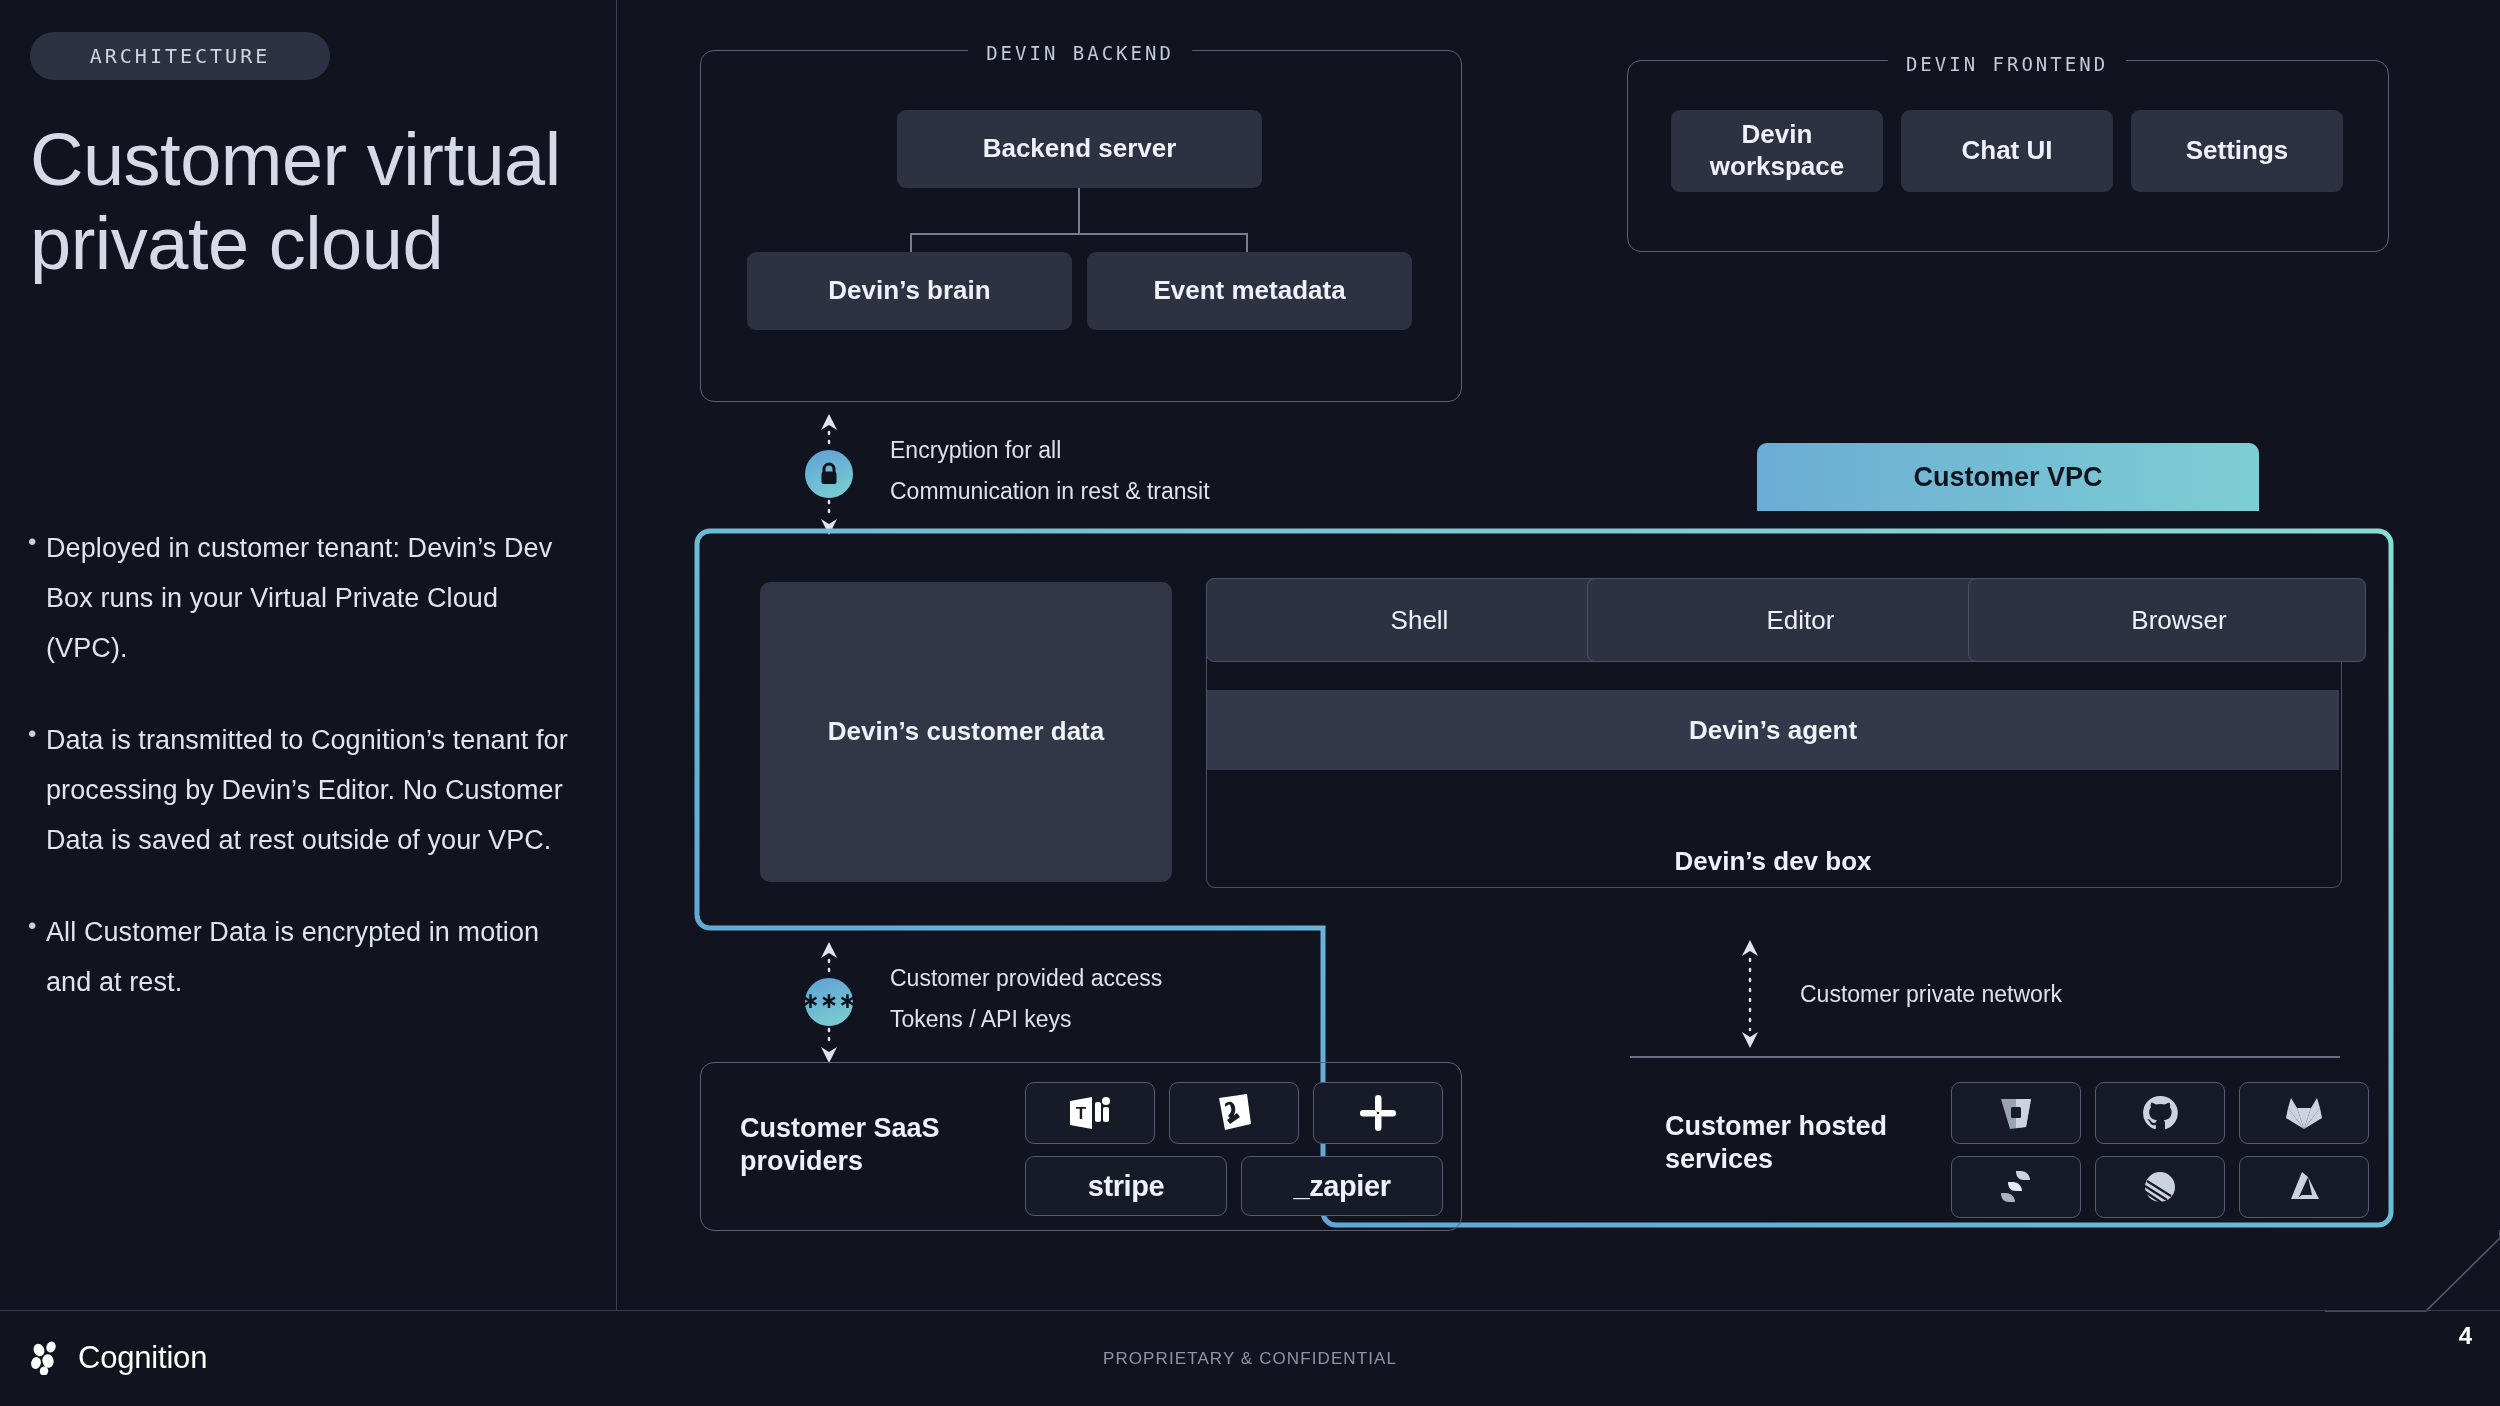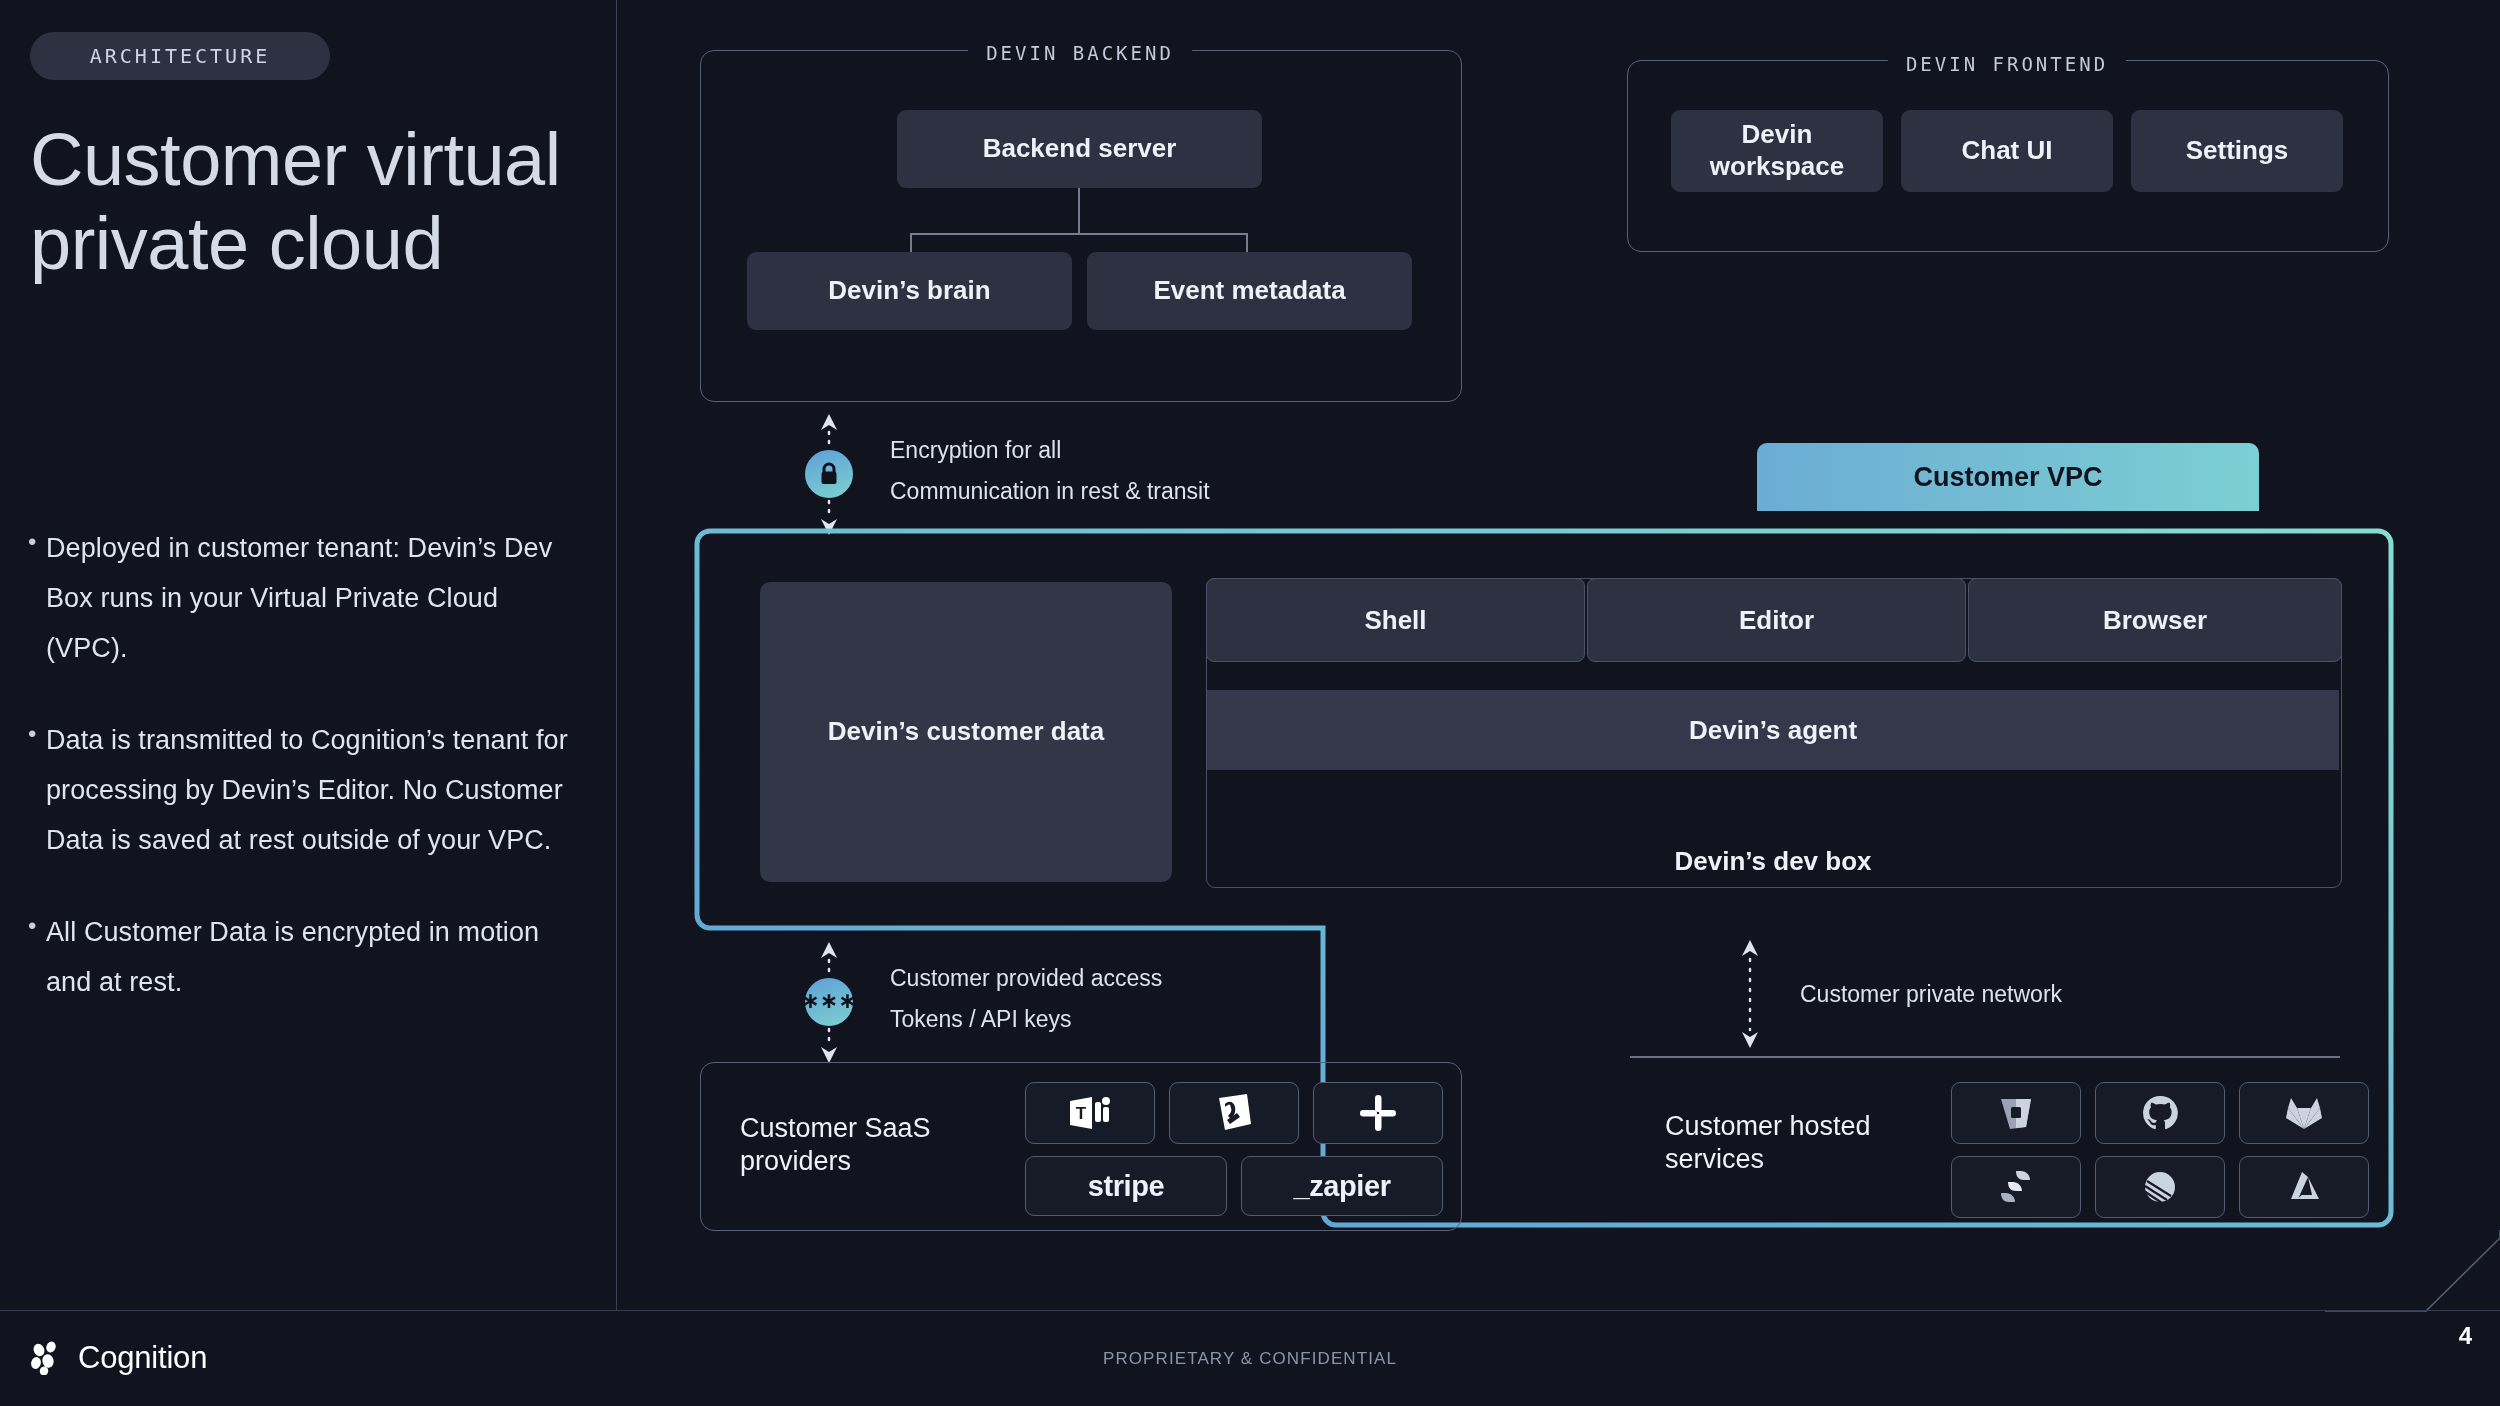--- a/index.html
+++ b/index.html
@@ -81,21 +81,21 @@
     position:absolute;background:#333647;border-radius:10px;
     display:flex;align-items:center;justify-content:center;text-align:center;
     font-size:26px;font-weight:700;color:#eef1f7;line-height:1.3;margin-left:14px;
   }
   .devbox{
     position:absolute;border:1.5px solid #4b5167;border-radius:9px;overflow:hidden;
   }
   .tabcell{
     background:#2e3141;border:1.5px solid #4b5167;border-radius:8px;
     display:flex;align-items:center;justify-content:center;
-    font-size:26px;font-weight:700;color:#eef1f7;
+    font-size:26px;font-weight:400;color:#eef1f7;padding-left:24px;
   }
   .agentrow{
     position:absolute;background:#34384a;
     display:flex;align-items:center;justify-content:center;
     font-size:26px;font-weight:700;color:#eef1f7;
   }
   .devboxrow{
     position:absolute;
     display:flex;align-items:center;justify-content:center;
     font-size:26px;font-weight:700;color:#eef1f7;
@@ -112,21 +112,21 @@
     font-size:22px;font-weight:700;color:#10131d;letter-spacing:0px;
     line-height:1;transform:translateY(-1px);
   }
   .annot-text{position:absolute;font-size:23px;line-height:40px;color:#dde2ec;white-space:nowrap;}
   .logocell{
     position:absolute;border:1.5px solid #555b70;border-radius:9px;
     background:#171a27;display:flex;align-items:center;justify-content:center;
   }
   .logotext{font-size:29px;font-weight:700;color:#eef1f7;letter-spacing:-0.4px;}
   .grouplabel{
-    position:absolute;font-size:27px;font-weight:400;color:#eef1f7;line-height:1.22;
+    position:absolute;font-size:27px;font-weight:700;color:#eef1f7;line-height:1.22;
   }
   .outerbox{
     position:absolute;border:1.5px solid #5a6076;border-radius:14px;
   }
 </style>
 </head>
 <body>
 
 <div class="slide">
 

